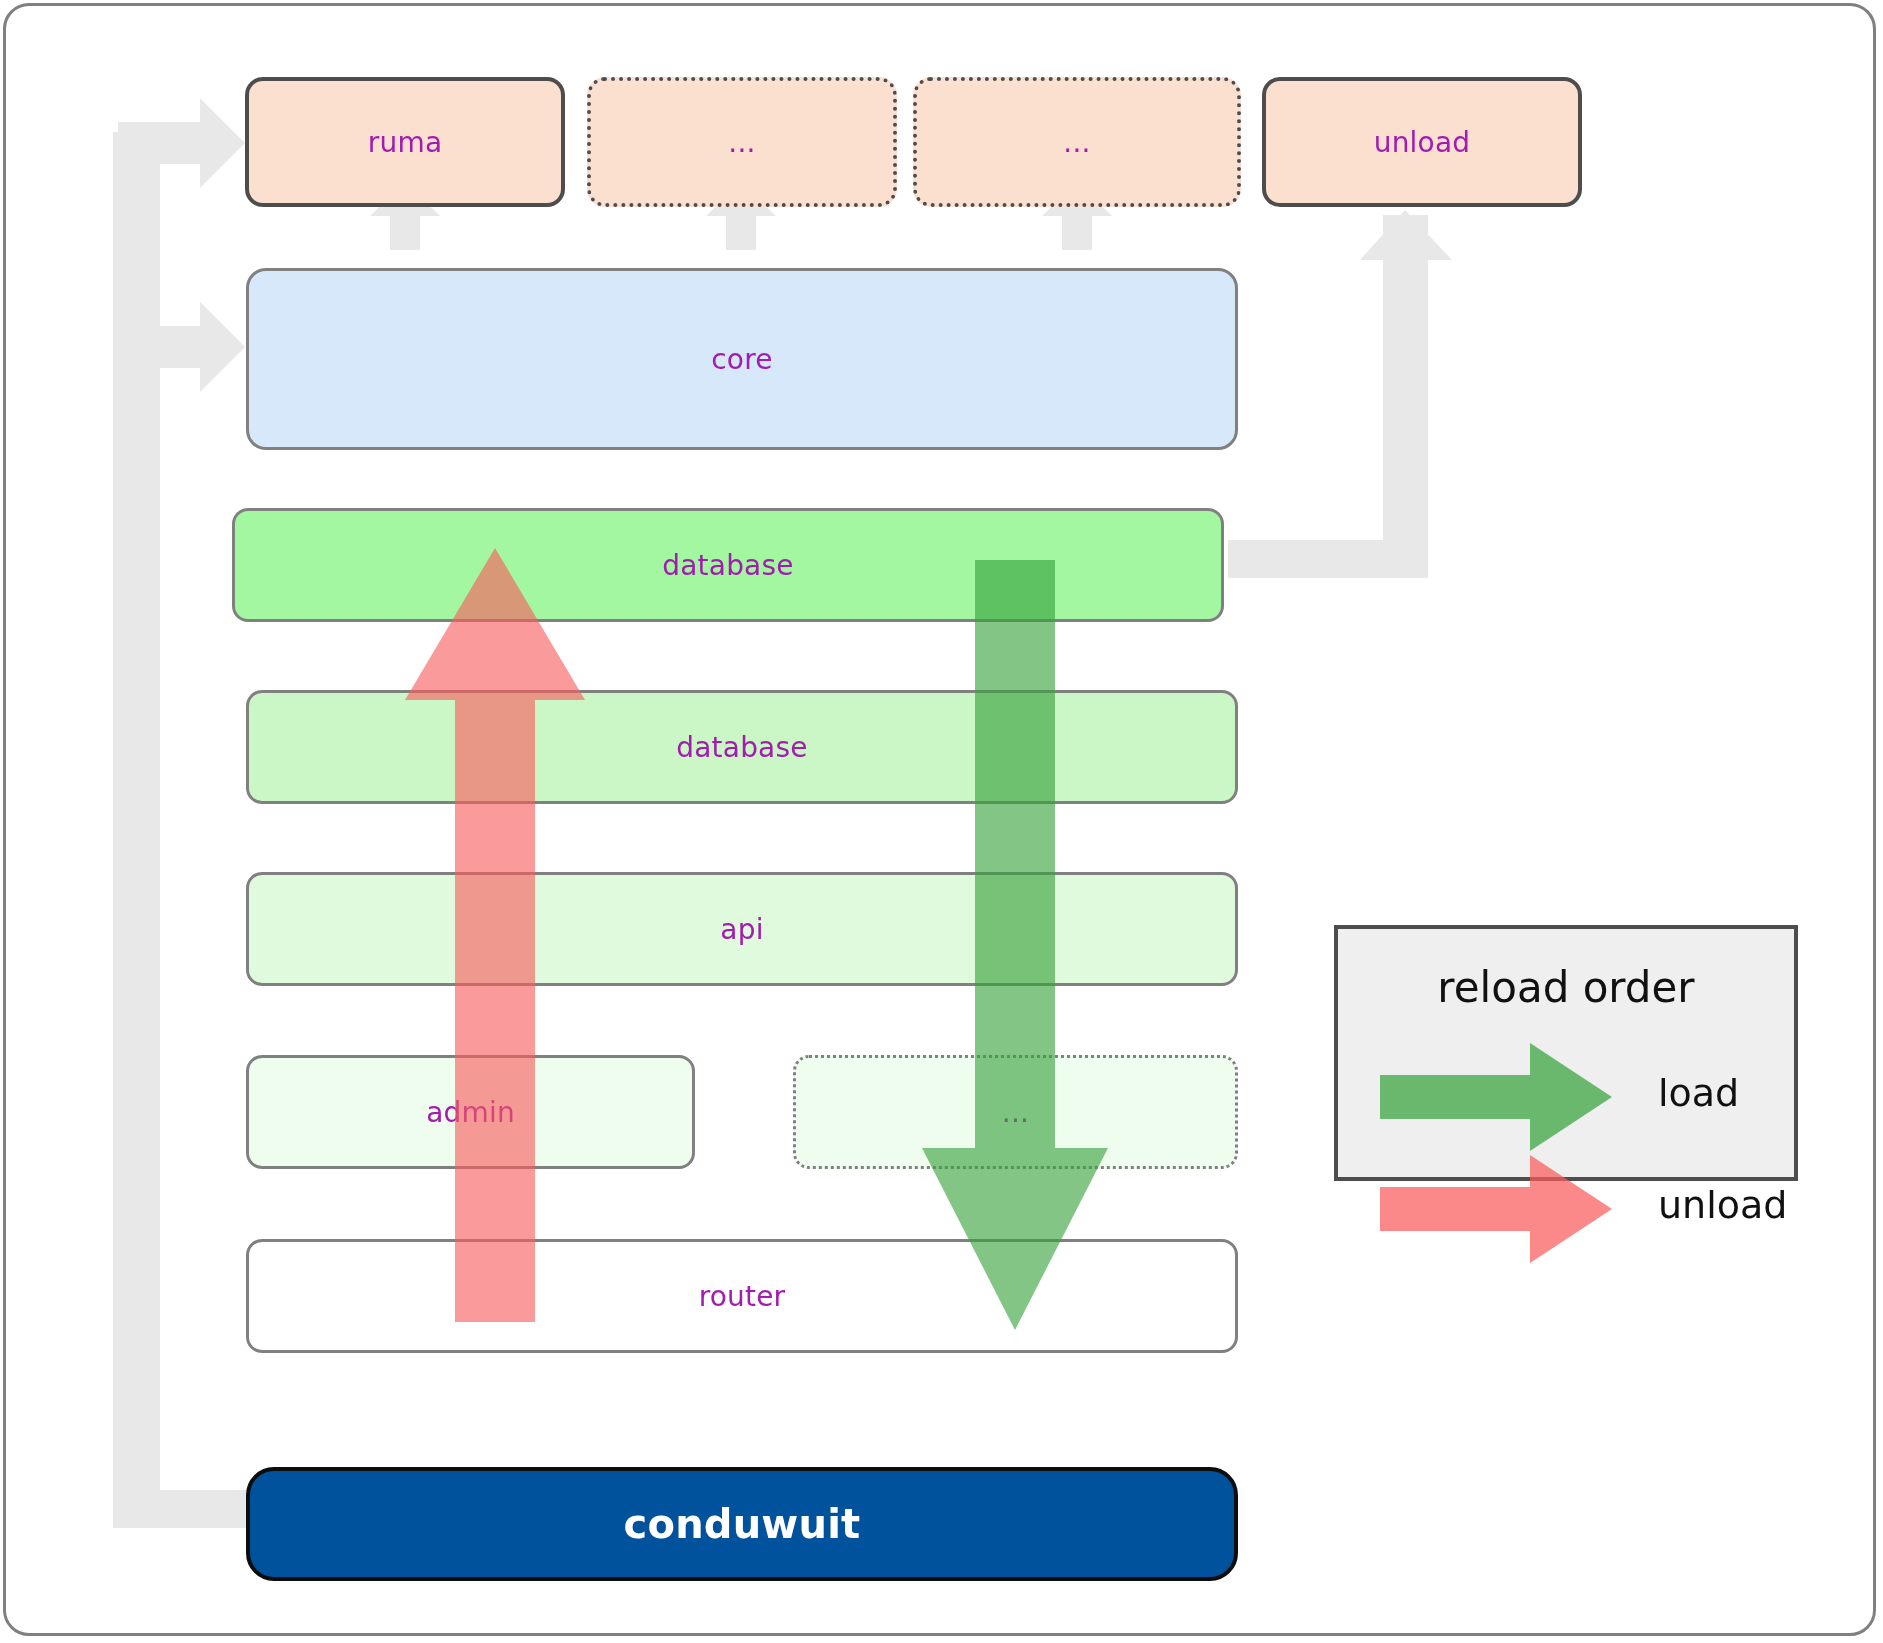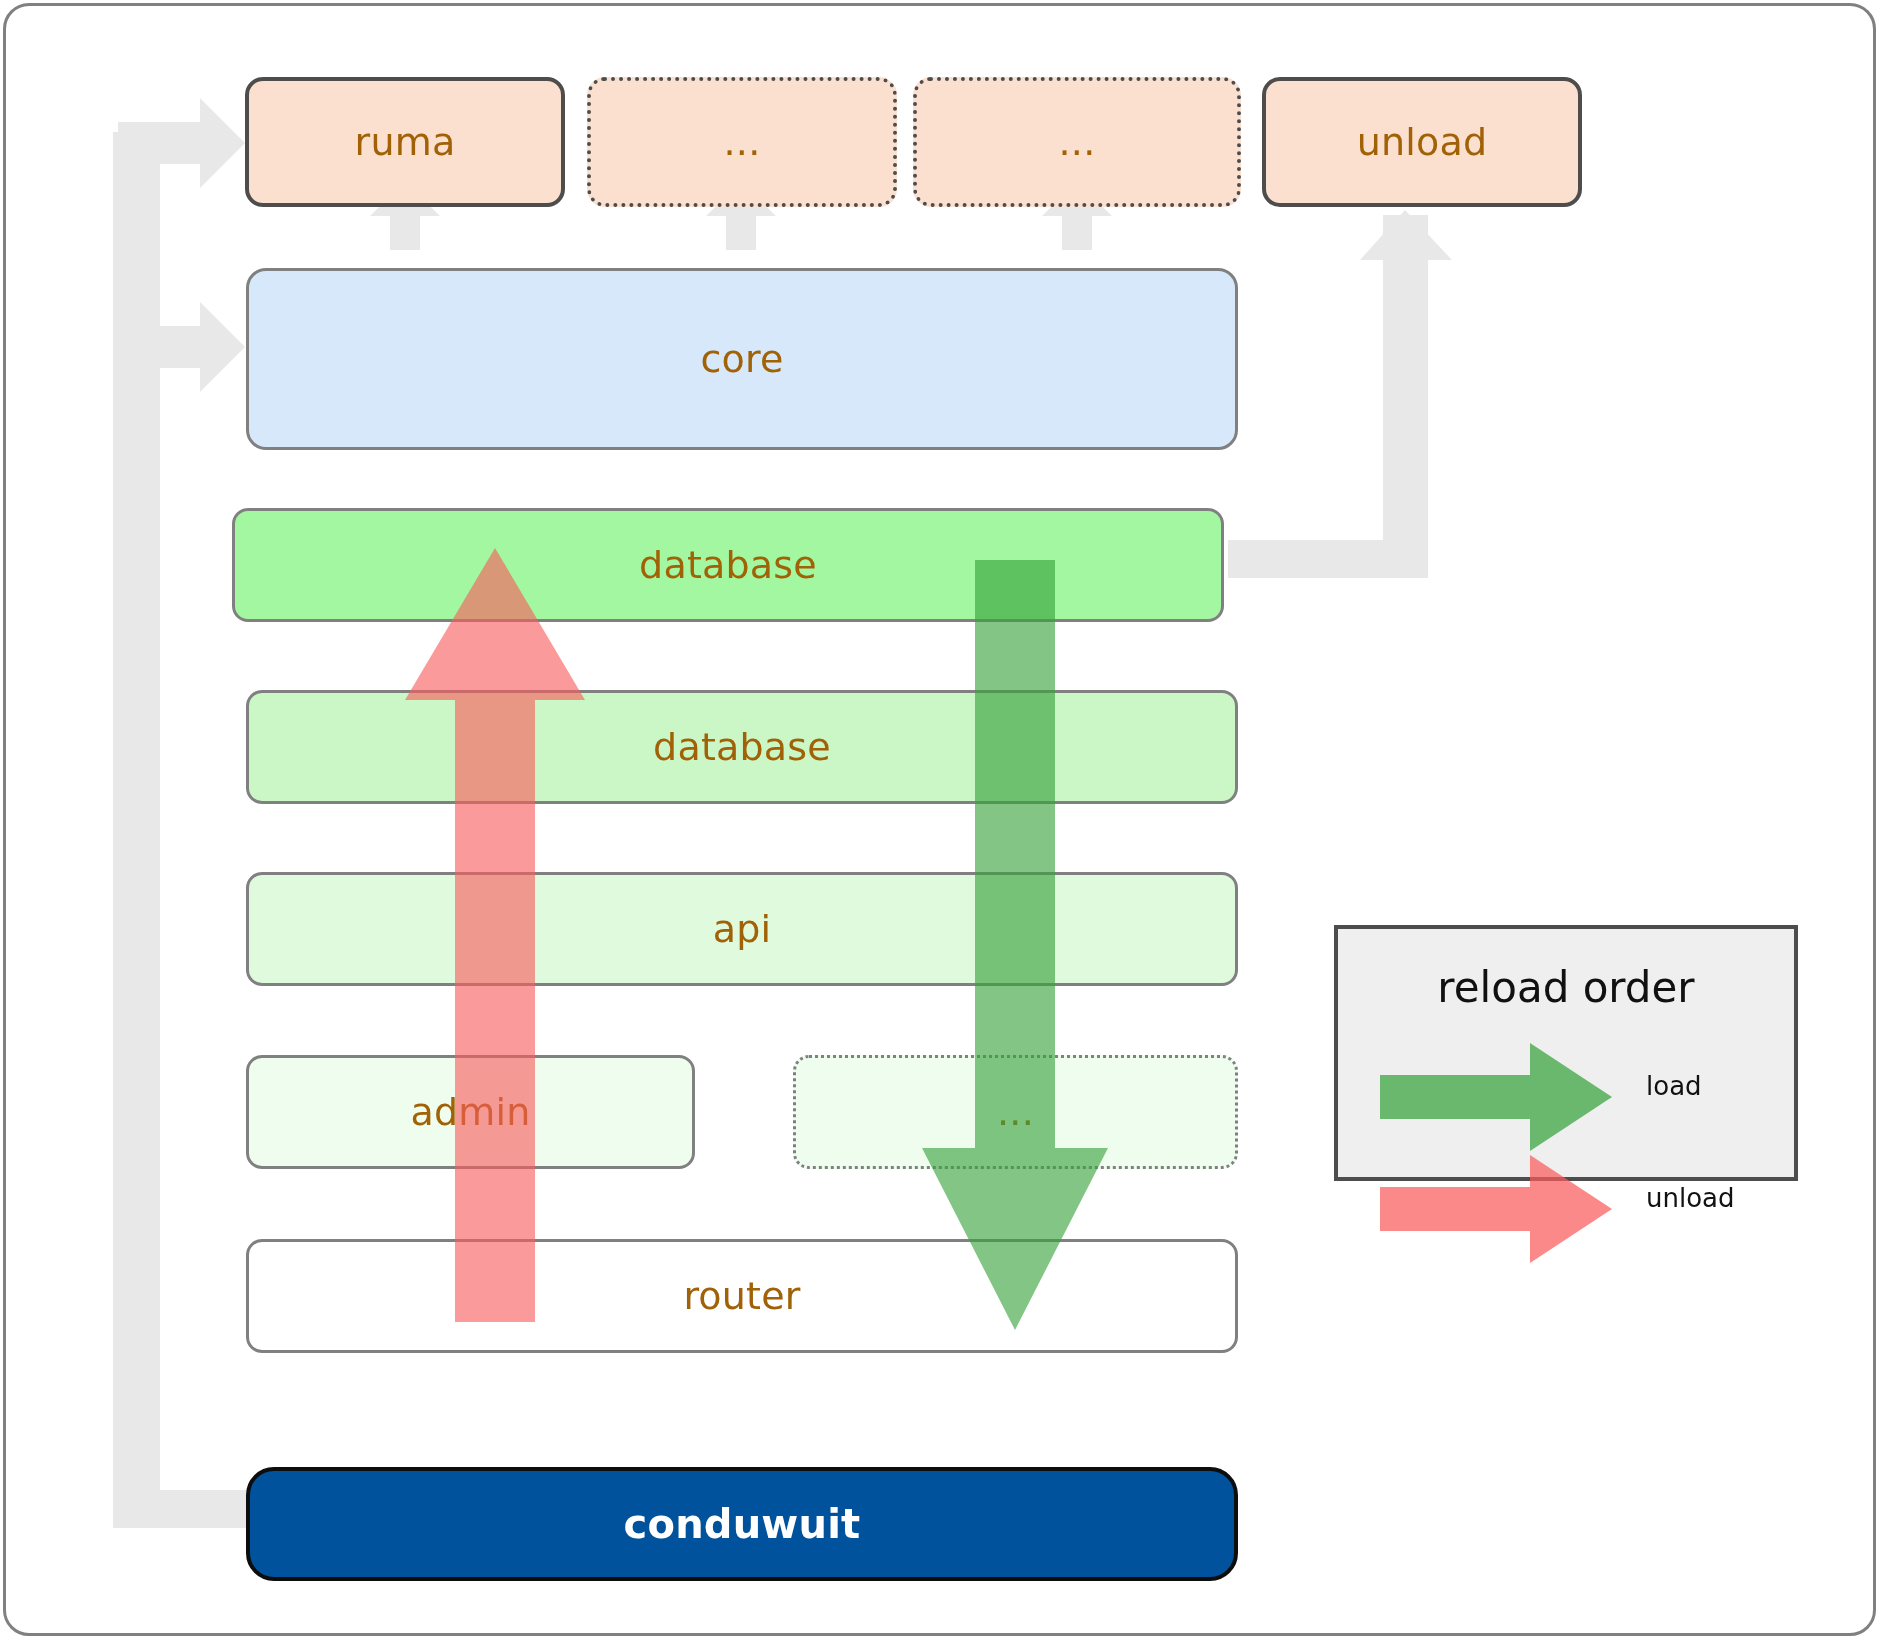--- a/index.html
+++ b/index.html
@@ -29,22 +29,22 @@
   }
 
   
   .node {
     position: absolute;
     box-sizing: border-box;
     display: flex;
     align-items: center;
     justify-content: center;
     border-radius: 16px;
-    font-size: 38px;
-    color: #a16207;
+    font-size: 28px;
+    color: #a21caf;
     letter-spacing: .2px;
     z-index: 4;
   }
   .node .lbl { pointer-events: none; }
 
   
   .dep {
     background: #fce0cf;
     border: 4px solid #4d4d4d;
     border-radius: 18px;
@@ -99,23 +99,23 @@
   #legend .legend-title {
     position: absolute;
     left: 0; right: 0; top: 34px;
     text-align: center;
     font-size: 42px;
     color: #111;
   }
   .legend-row { position: absolute; left: 36px; height: 80px; }
   .legend-row .lrow-label {
     position: absolute;
-    left: 272px;
+    left: 284px;
     top: 14px;
-    font-size: 26px;
+    font-size: 38px;
     color: #111;
     white-space: nowrap;
   }
   .legend-arrow { position: absolute; left: 6px; top: -22px; }
 </style>
 </head>
 <body>
 
 <div id="stage">
   <div id="frame"></div>

